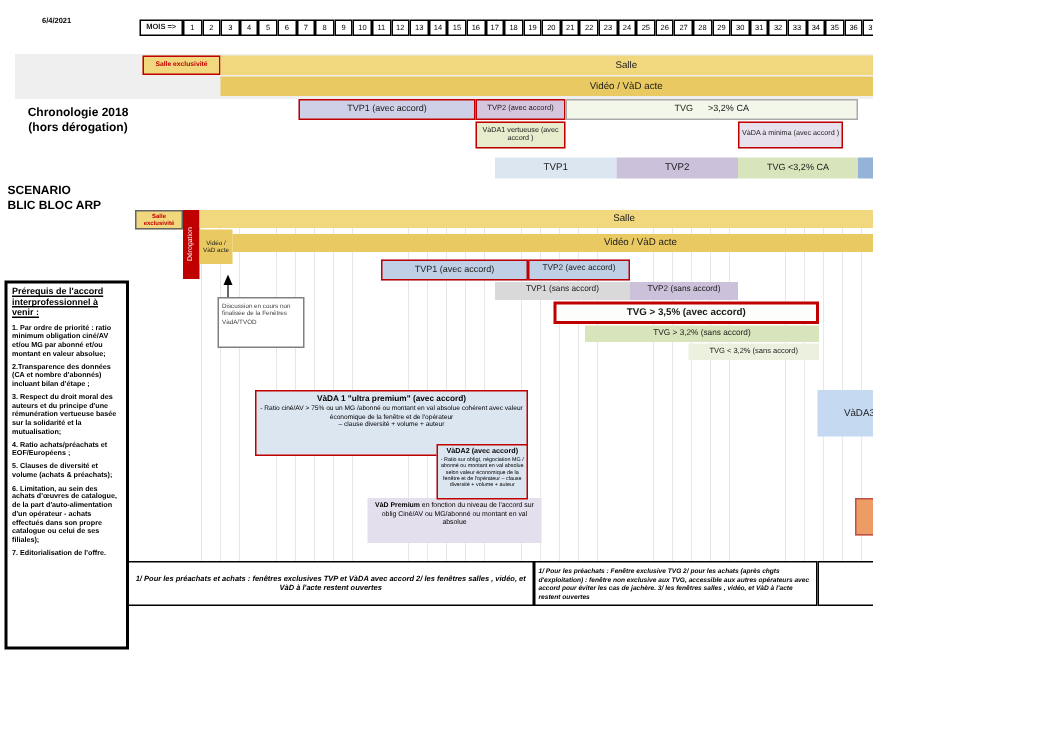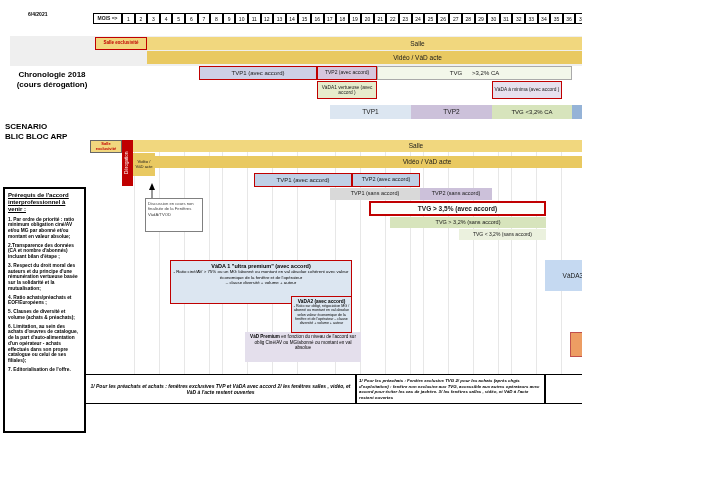--- a/index.html
+++ b/index.html
@@ -79,21 +79,21 @@
       <div class="mcell">42</div>
       <div class="mcell">43</div>
       <div class="mcell">44</div>
       <div class="mcell">45</div>
       <div class="mcell">46</div>
     </div>
 
   <div class="abs" style="left:10px;top:36px;width:692px;height:30px;background:#efefef;z-index:1"></div>
   <div class="abs" style="left:10px;top:70px;width:84px;text-align:center;font-weight:bold;font-size:8px;z-index:2;line-height:1.25">
     <div>Chronologie 2018</div>
-    <div>(cours dérogation)</div>
+    <div>(hors dérogation)</div>
   </div>
 
   <div class="bar redtx" style="left:95px;top:37px;width:52px;height:13px;background:#F1D77E;border:1px solid #C00000;font-size:4.5px">Salle exclusivité</div>
   <div class="bar" style="left:147px;top:37px;width:541px;height:13px;background:#F1D77E;font-size:6.5px">Salle</div>
   <div class="bar" style="left:147px;top:51px;width:541px;height:13px;background:#E9C961;font-size:6.5px">Vidéo / VàD acte</div>
 
   <div class="bar" style="left:199px;top:66px;width:118px;height:14px;background:#CDD0E6;border:1.5px solid #C00000;font-size:6px">TVP1 (avec accord)</div>
   <div class="bar" style="left:317px;top:66px;width:60px;height:14px;background:#D6C6DD;border:1.5px solid #C00000;font-size:5px">TVP2 (avec accord)</div>
   <div class="bar pre" style="left:377px;top:66px;width:195px;height:14px;background:#F3F7EA;border:0.5px solid #aaa;font-size:6px">TVG      &gt;3,2% CA</div>
 

